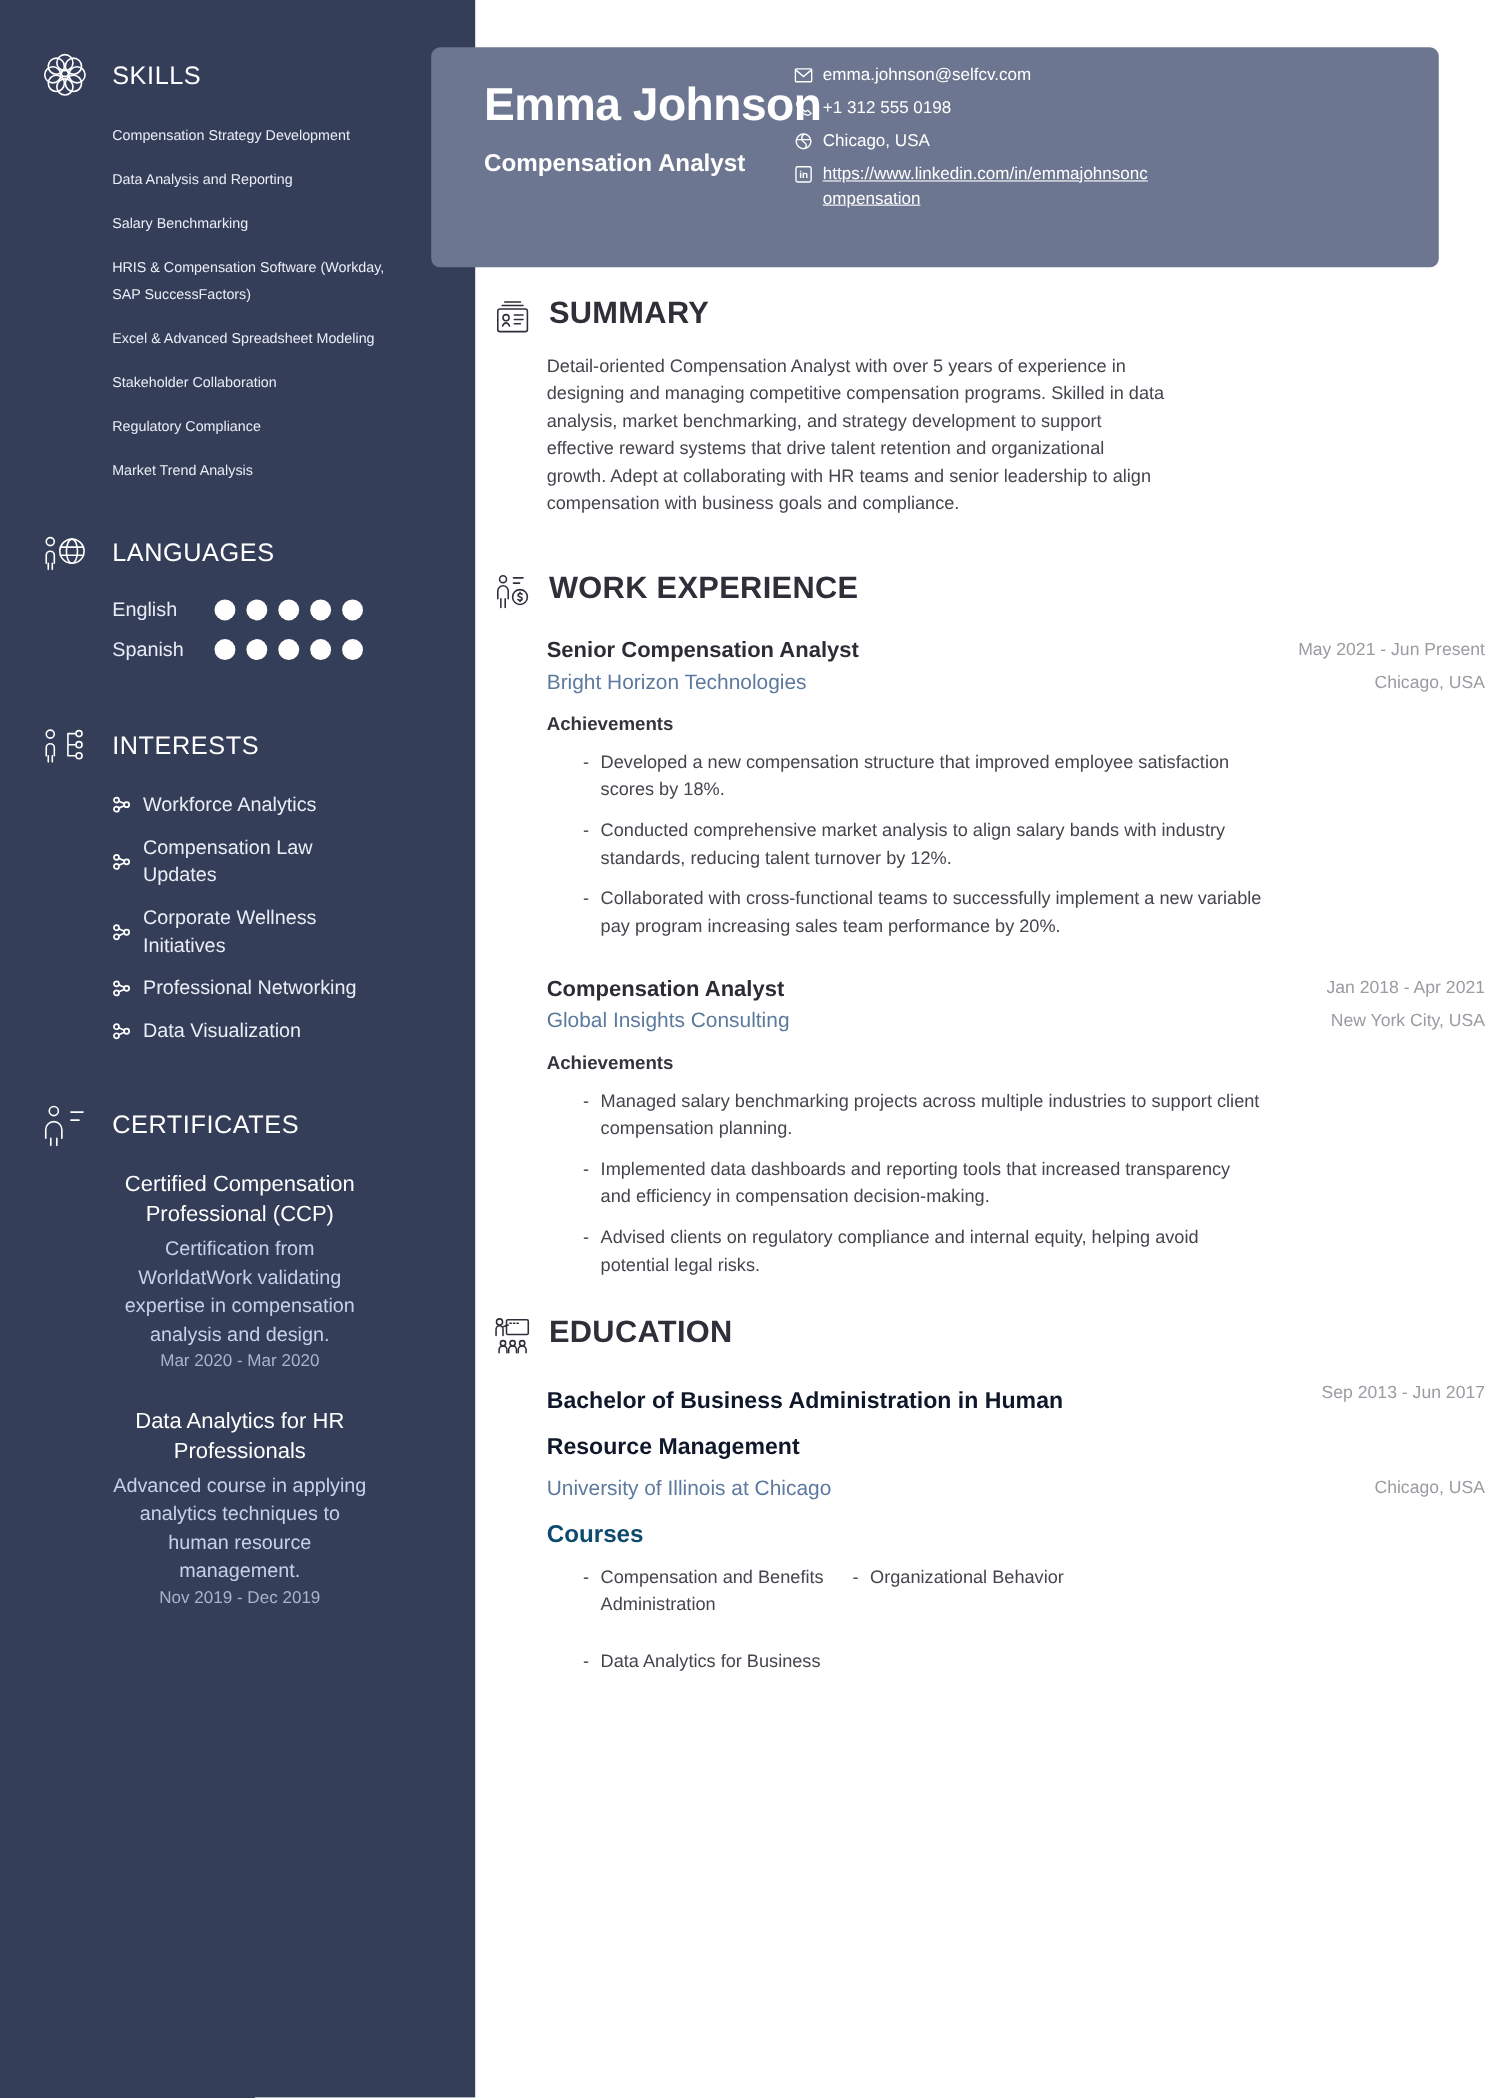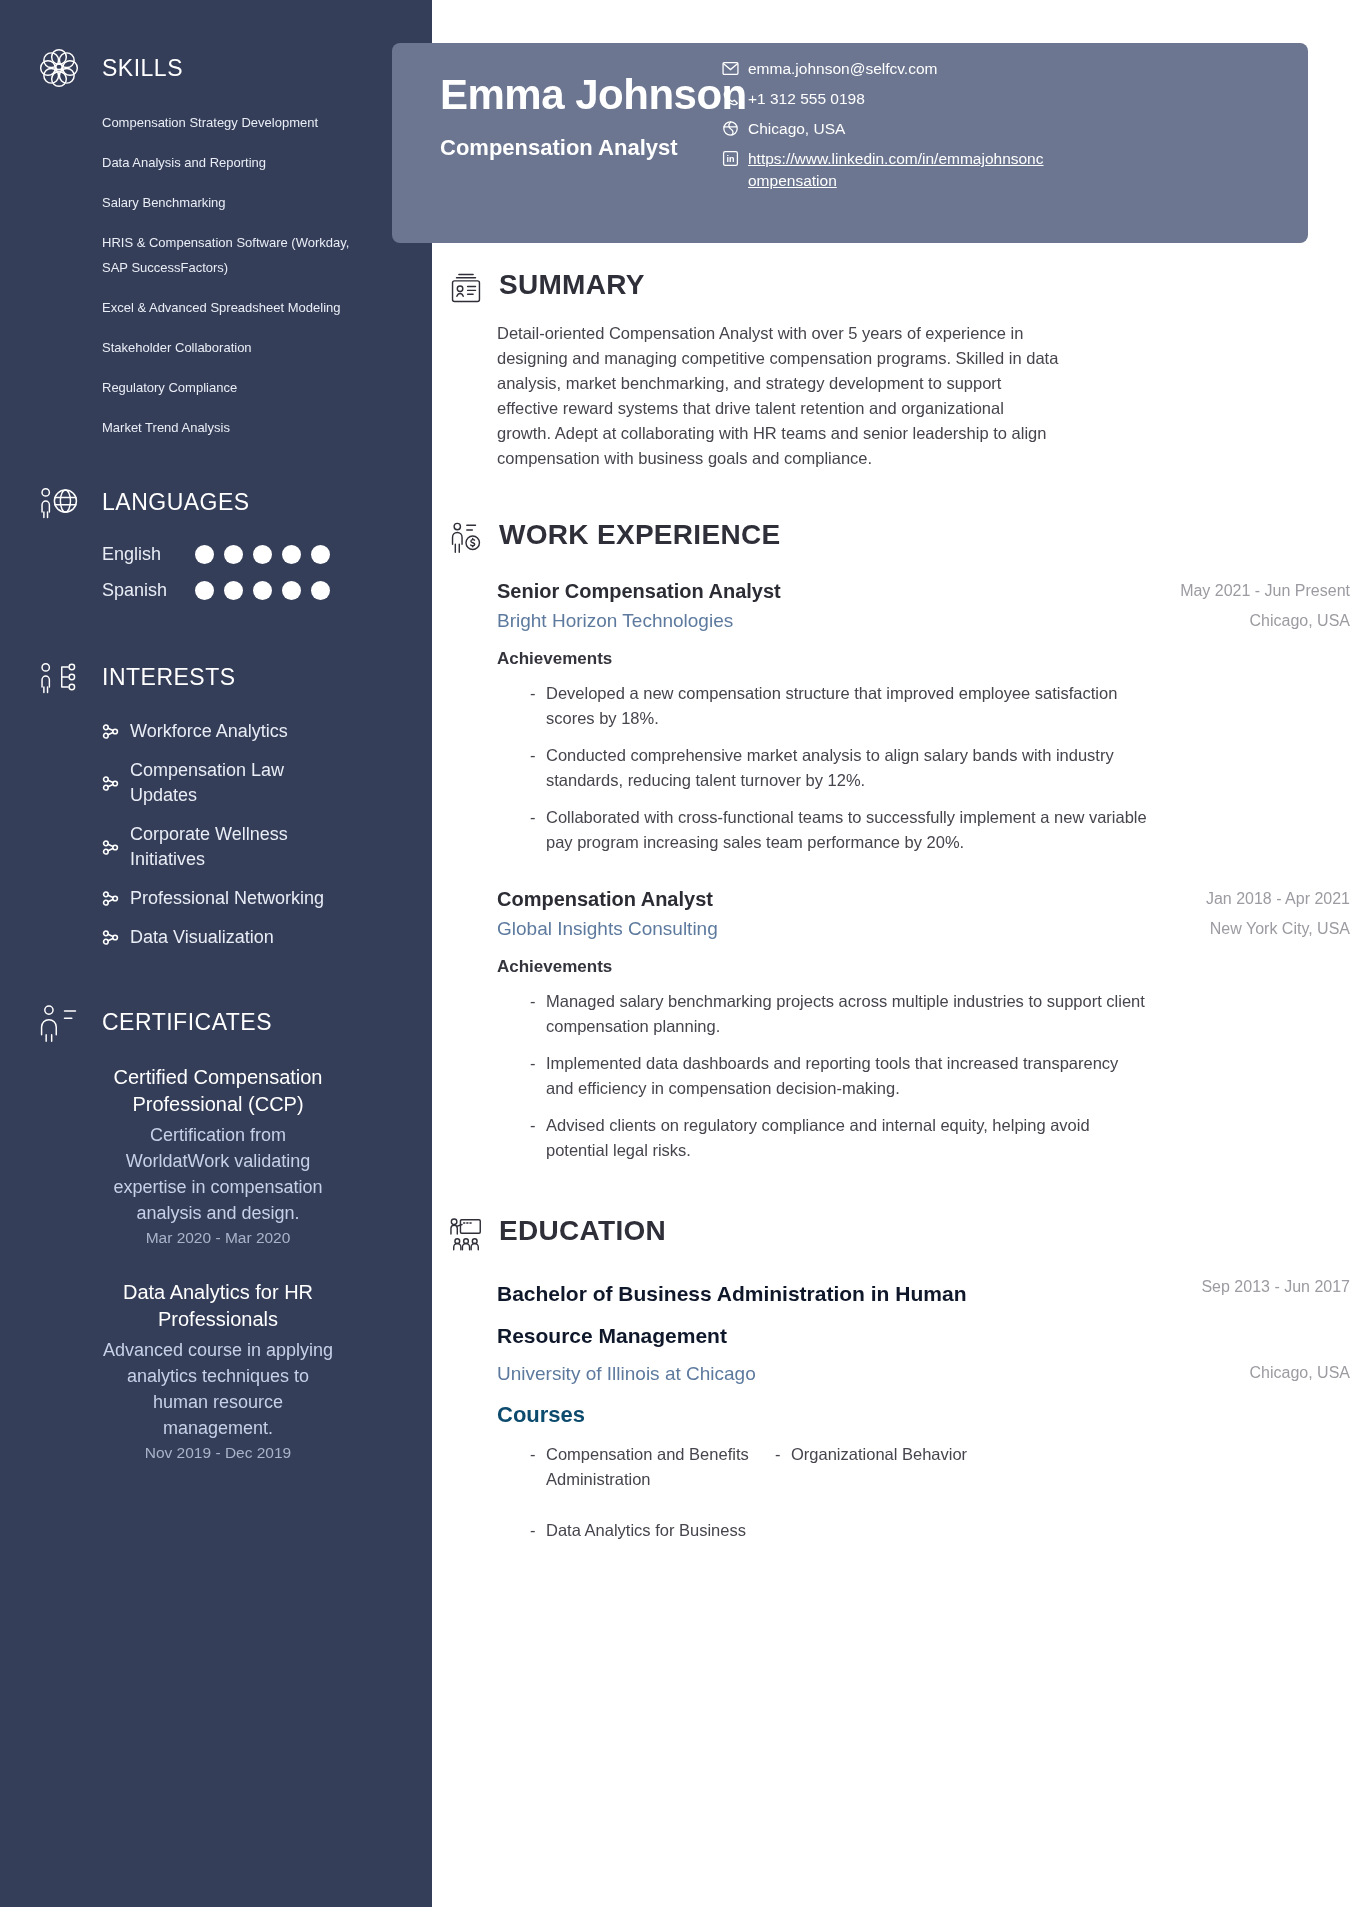--- a/index.html
+++ b/index.html
@@ -54,21 +54,21 @@
   .job { margin-top:20px; }
   .job-grid { display:grid; grid-template-columns:1fr auto; }
   .job-role { font-size:20px; font-weight:700; color:#2B2C34; line-height:28px; }
   .job-dates { font-size:16px; color:#9B9BA1; text-align:right; line-height:28px; }
   .job-company { font-size:19px; color:#5D7A9E; line-height:28px; margin-top:2px; }
   .job-location { font-size:16px; color:#9B9BA1; text-align:right; line-height:28px; margin-top:2px; }
   .ach-label { font-size:17px; font-weight:700; color:#33343C; margin-top:14px; }
   .bullets { width:620px; margin-left:33px; margin-top:12px; display:flex; flex-direction:column; gap:12px; }
   .bullet { position:relative; padding-left:16px; font-size:16.5px; line-height:25px; color:#45454D; }
   .bullet::before { content:"-"; position:absolute; left:0; top:0; color:#45454D; }
-  .edu-sec { margin-top:52px; }
+  .edu-sec { margin-top:32px; }
   .edu-grid { display:grid; grid-template-columns:1fr auto; margin-top:20px; }
   .degree { width:500px; font-size:21px; font-weight:700; color:#0f172a; line-height:42px; }
   .school { font-size:19px; color:#5D7A9E; line-height:29px; margin-top:2px; }
   .courses-label { font-size:22px; font-weight:700; color:#0c4a6e; margin-top:14px; }
   .courses { width:620px; margin-left:33px; margin-top:14px; display:grid; grid-template-columns:245px 1fr; row-gap:26px; }
   svg.line-icon { display:block; }
 </style>
 </head>
 <body>
 

